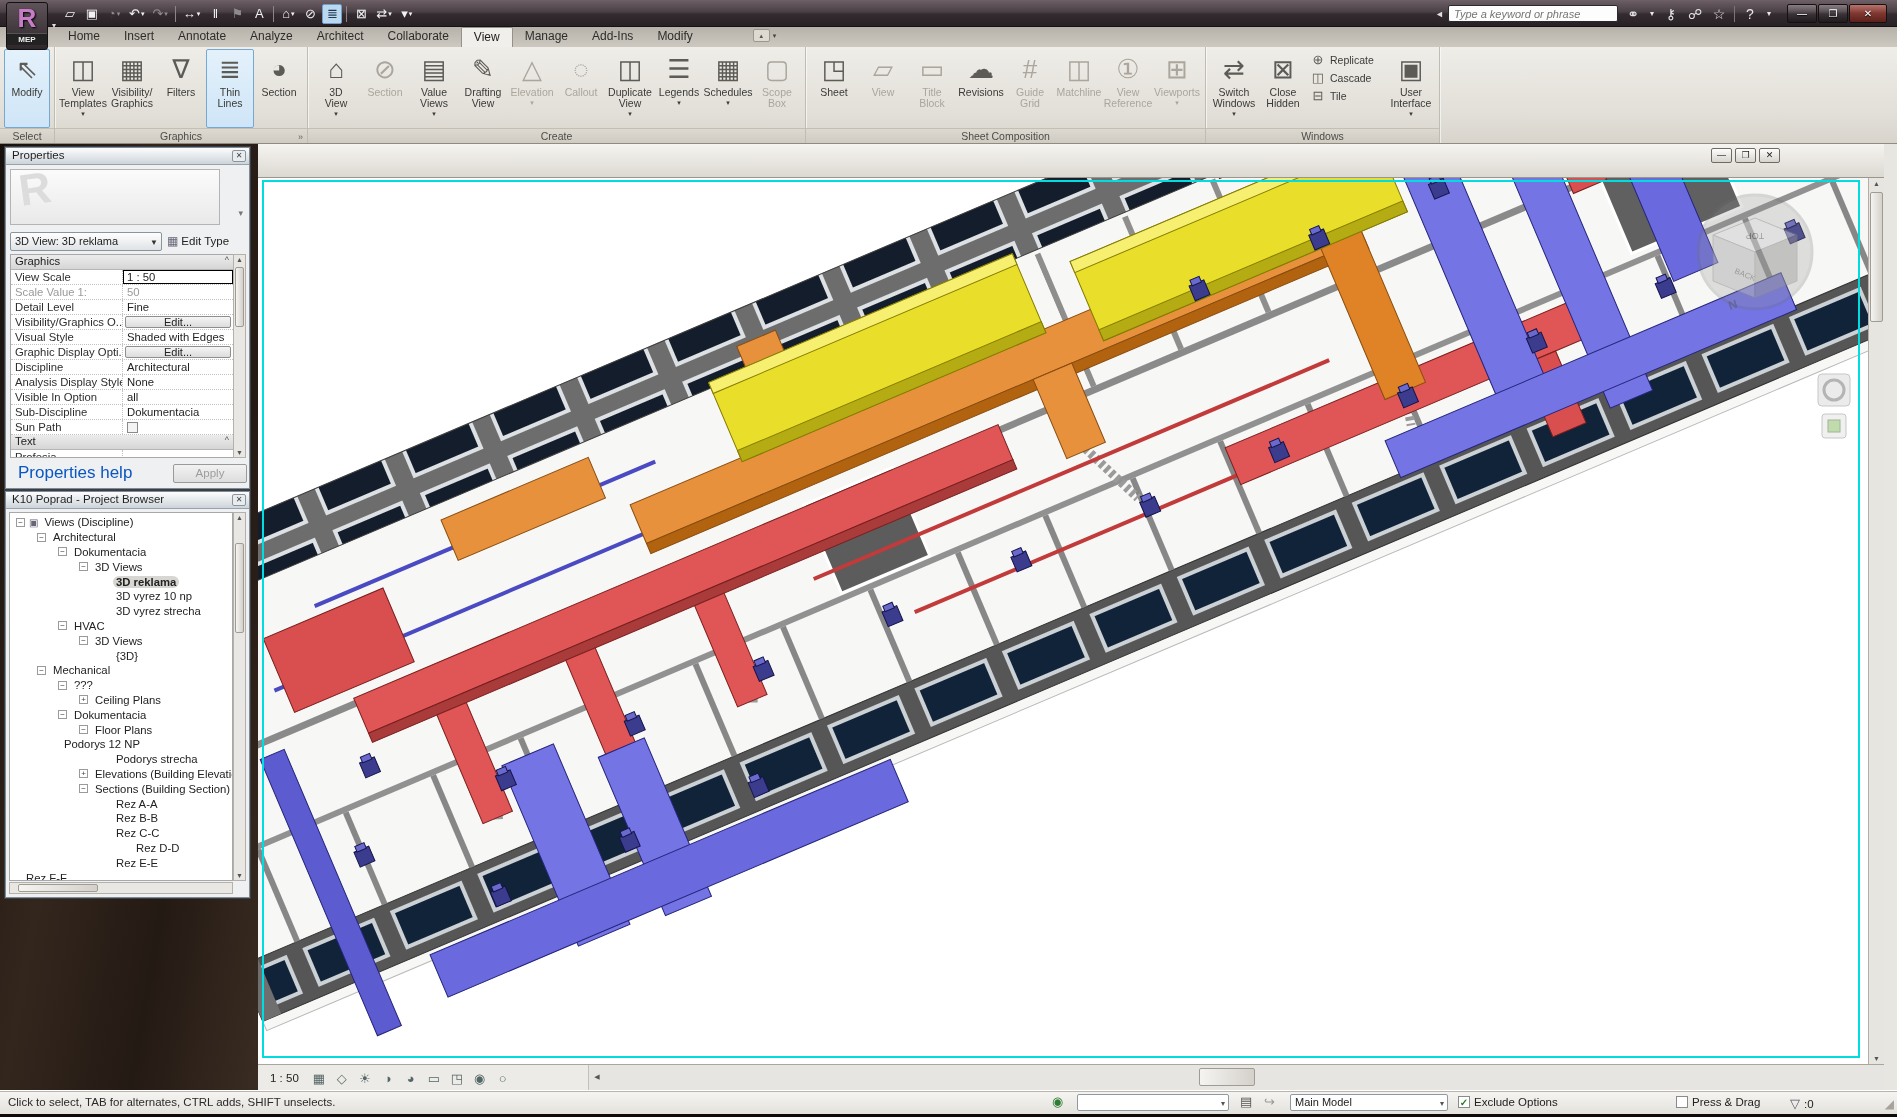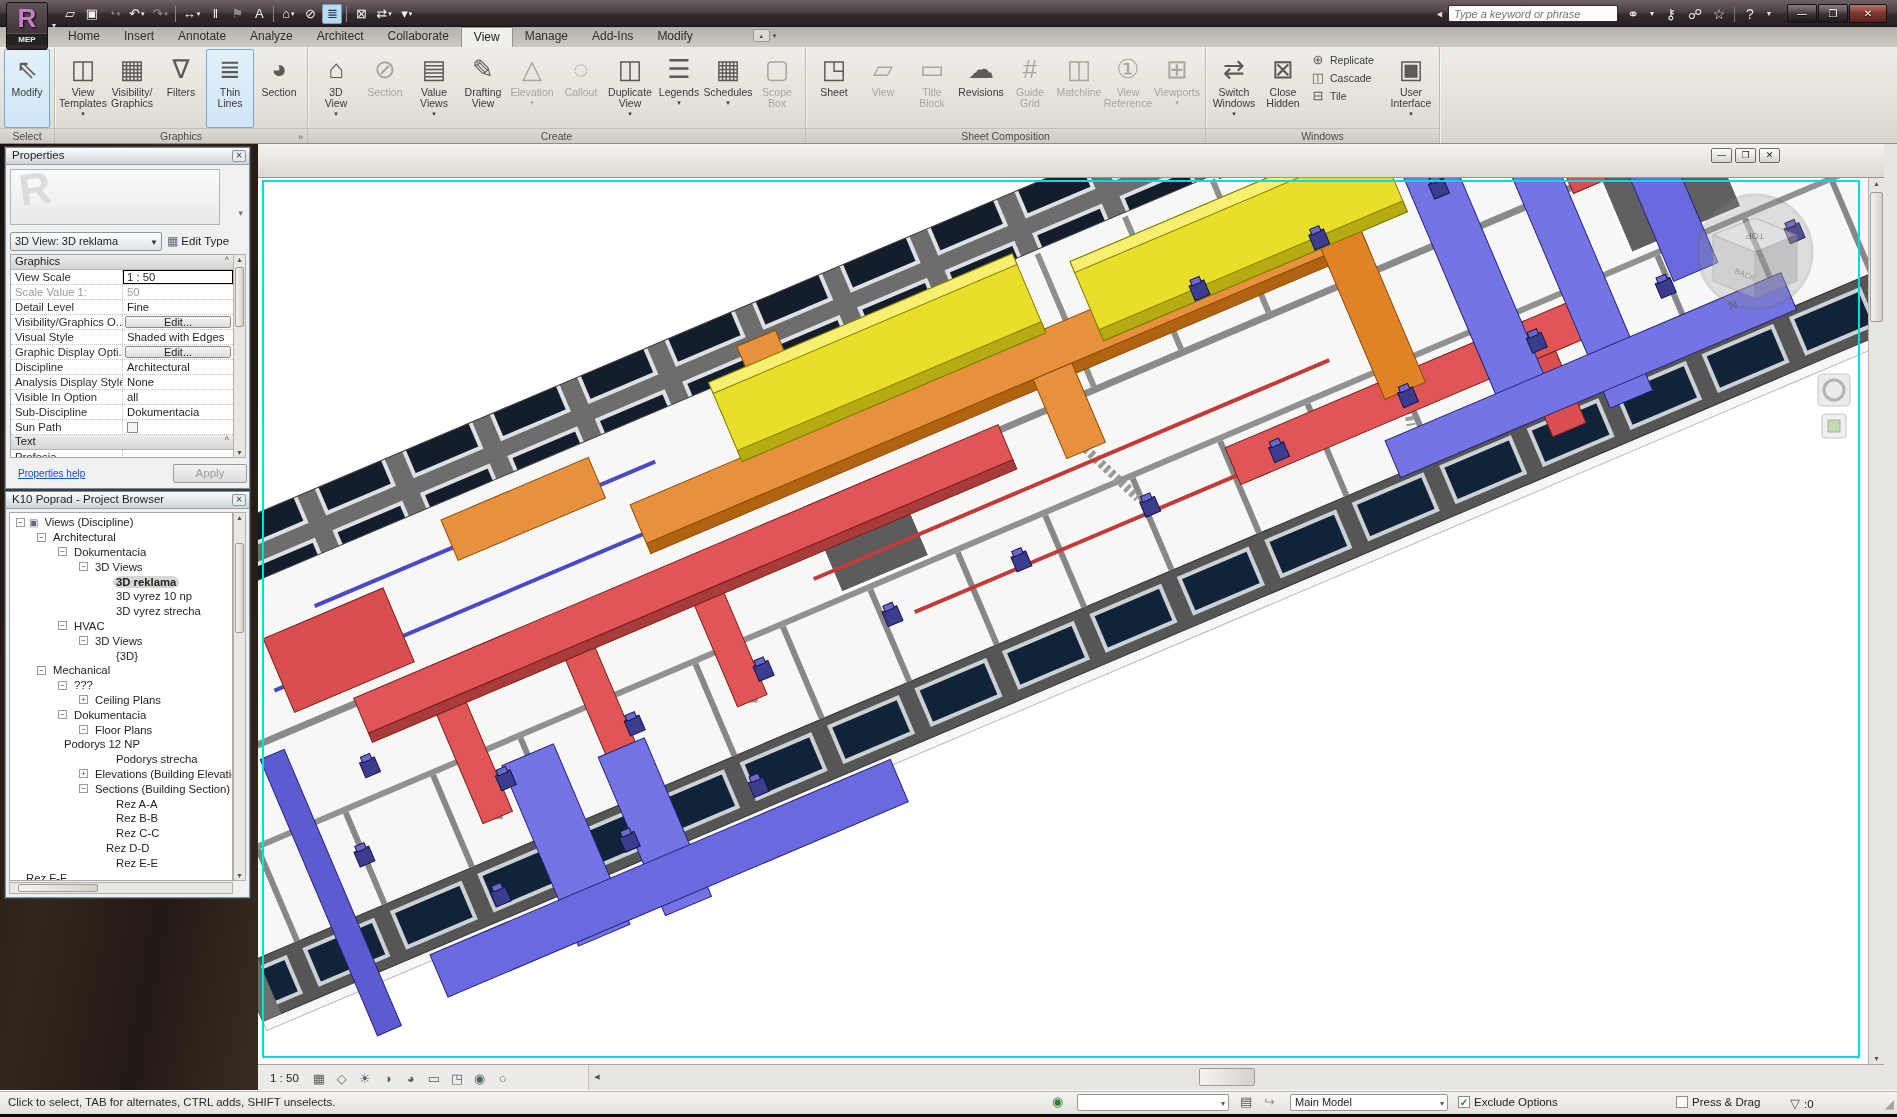--- a/index.html
+++ b/index.html
@@ -88,21 +88,21 @@
   .phead .chev{font-size:9px;color:#555;}
   .plabel{width:112px;padding:1px 4px;color:#2e2e2e;border-right:1px dotted #c2c2c2;overflow:hidden;white-space:nowrap;}
   .plabel.dim,.pval.dim{color:#9a9a9a;}
   .pval{flex:1;padding:1px 4px;color:#1e1e1e;overflow:hidden;white-space:nowrap;position:relative;}
   .pval.selcell{border:1px solid #000;padding:0 3px;}
   .pbtn{position:absolute;left:2px;right:2px;top:1px;bottom:1px;background:linear-gradient(#f5f5f5,#dcdcdc);
     border:1px solid #8e8e8e;border-radius:2px;text-align:center;font-size:11px;line-height:11px;color:#222;}
   .pcheck{width:11px;height:11px;border:1px solid #8a8a8a;background:#f4f4f4;margin-top:1px;}
   #prop-vscroll{position:absolute;right:3px;top:106px;width:13px;height:204px;background:#e9e7e3;border:1px solid #b5b1aa;}
   #prop-footer{position:absolute;left:4px;bottom:4px;width:237px;height:22px;display:flex;justify-content:space-between;align-items:center;}
-  #prop-help{font-size:10px;color:#0a56c4;text-decoration:underline;padding-left:8px;}
+  #prop-help{font-size:17px;color:#0a56c4;padding-left:8px;}
   #apply-btn{width:74px;height:19px;background:linear-gradient(#f2f2f2,#ddd);border:1px solid #9a9a9a;border-radius:2px;
     font-size:11.5px;color:#9c9c9c;text-align:center;line-height:17px;}
 
   #browser{left:5px;top:491px;width:245px;height:407px;}
   #tree{position:absolute;left:3px;top:20px;width:224px;bottom:16px;background:#fff;border:1px solid #a8a8a8;overflow:hidden;padding-top:2px;}
   .trow{height:14.8px;display:flex;align-items:center;font-size:11.3px;color:#222;white-space:nowrap;}
   .texp{width:9px;height:9px;border:1px solid #9a9a9a;background:#fff;font-size:8px;line-height:7px;text-align:center;color:#444;margin-right:4px;flex:none;}
   .tsp{width:13px;flex:none;}
   .ticon{font-size:10px;color:#667;margin-right:3px;}
   .tlabel{padding:0 3px;}
@@ -605,21 +605,21 @@
           <span class="tlabel">Rez A-A</span>
         </div>
         <div class="trow" style="padding-left: 90px;">
           <span class="tsp"></span>
           <span class="tlabel">Rez B-B</span>
         </div>
         <div class="trow" style="padding-left: 90px;">
           <span class="tsp"></span>
           <span class="tlabel">Rez C-C</span>
         </div>
-        <div class="trow" style="padding-left: 80px;">
+        <div class="trow" style="padding-left: 110px;">
           <span class="tsp"></span>
           <span class="tlabel">Rez D-D</span>
         </div>
         <div class="trow" style="padding-left: 90px;">
           <span class="tsp"></span>
           <span class="tlabel">Rez E-E</span>
         </div>
         <div class="trow" style="">
           <span class="tsp"></span>
           <span class="tlabel">Rez F-F</span>

